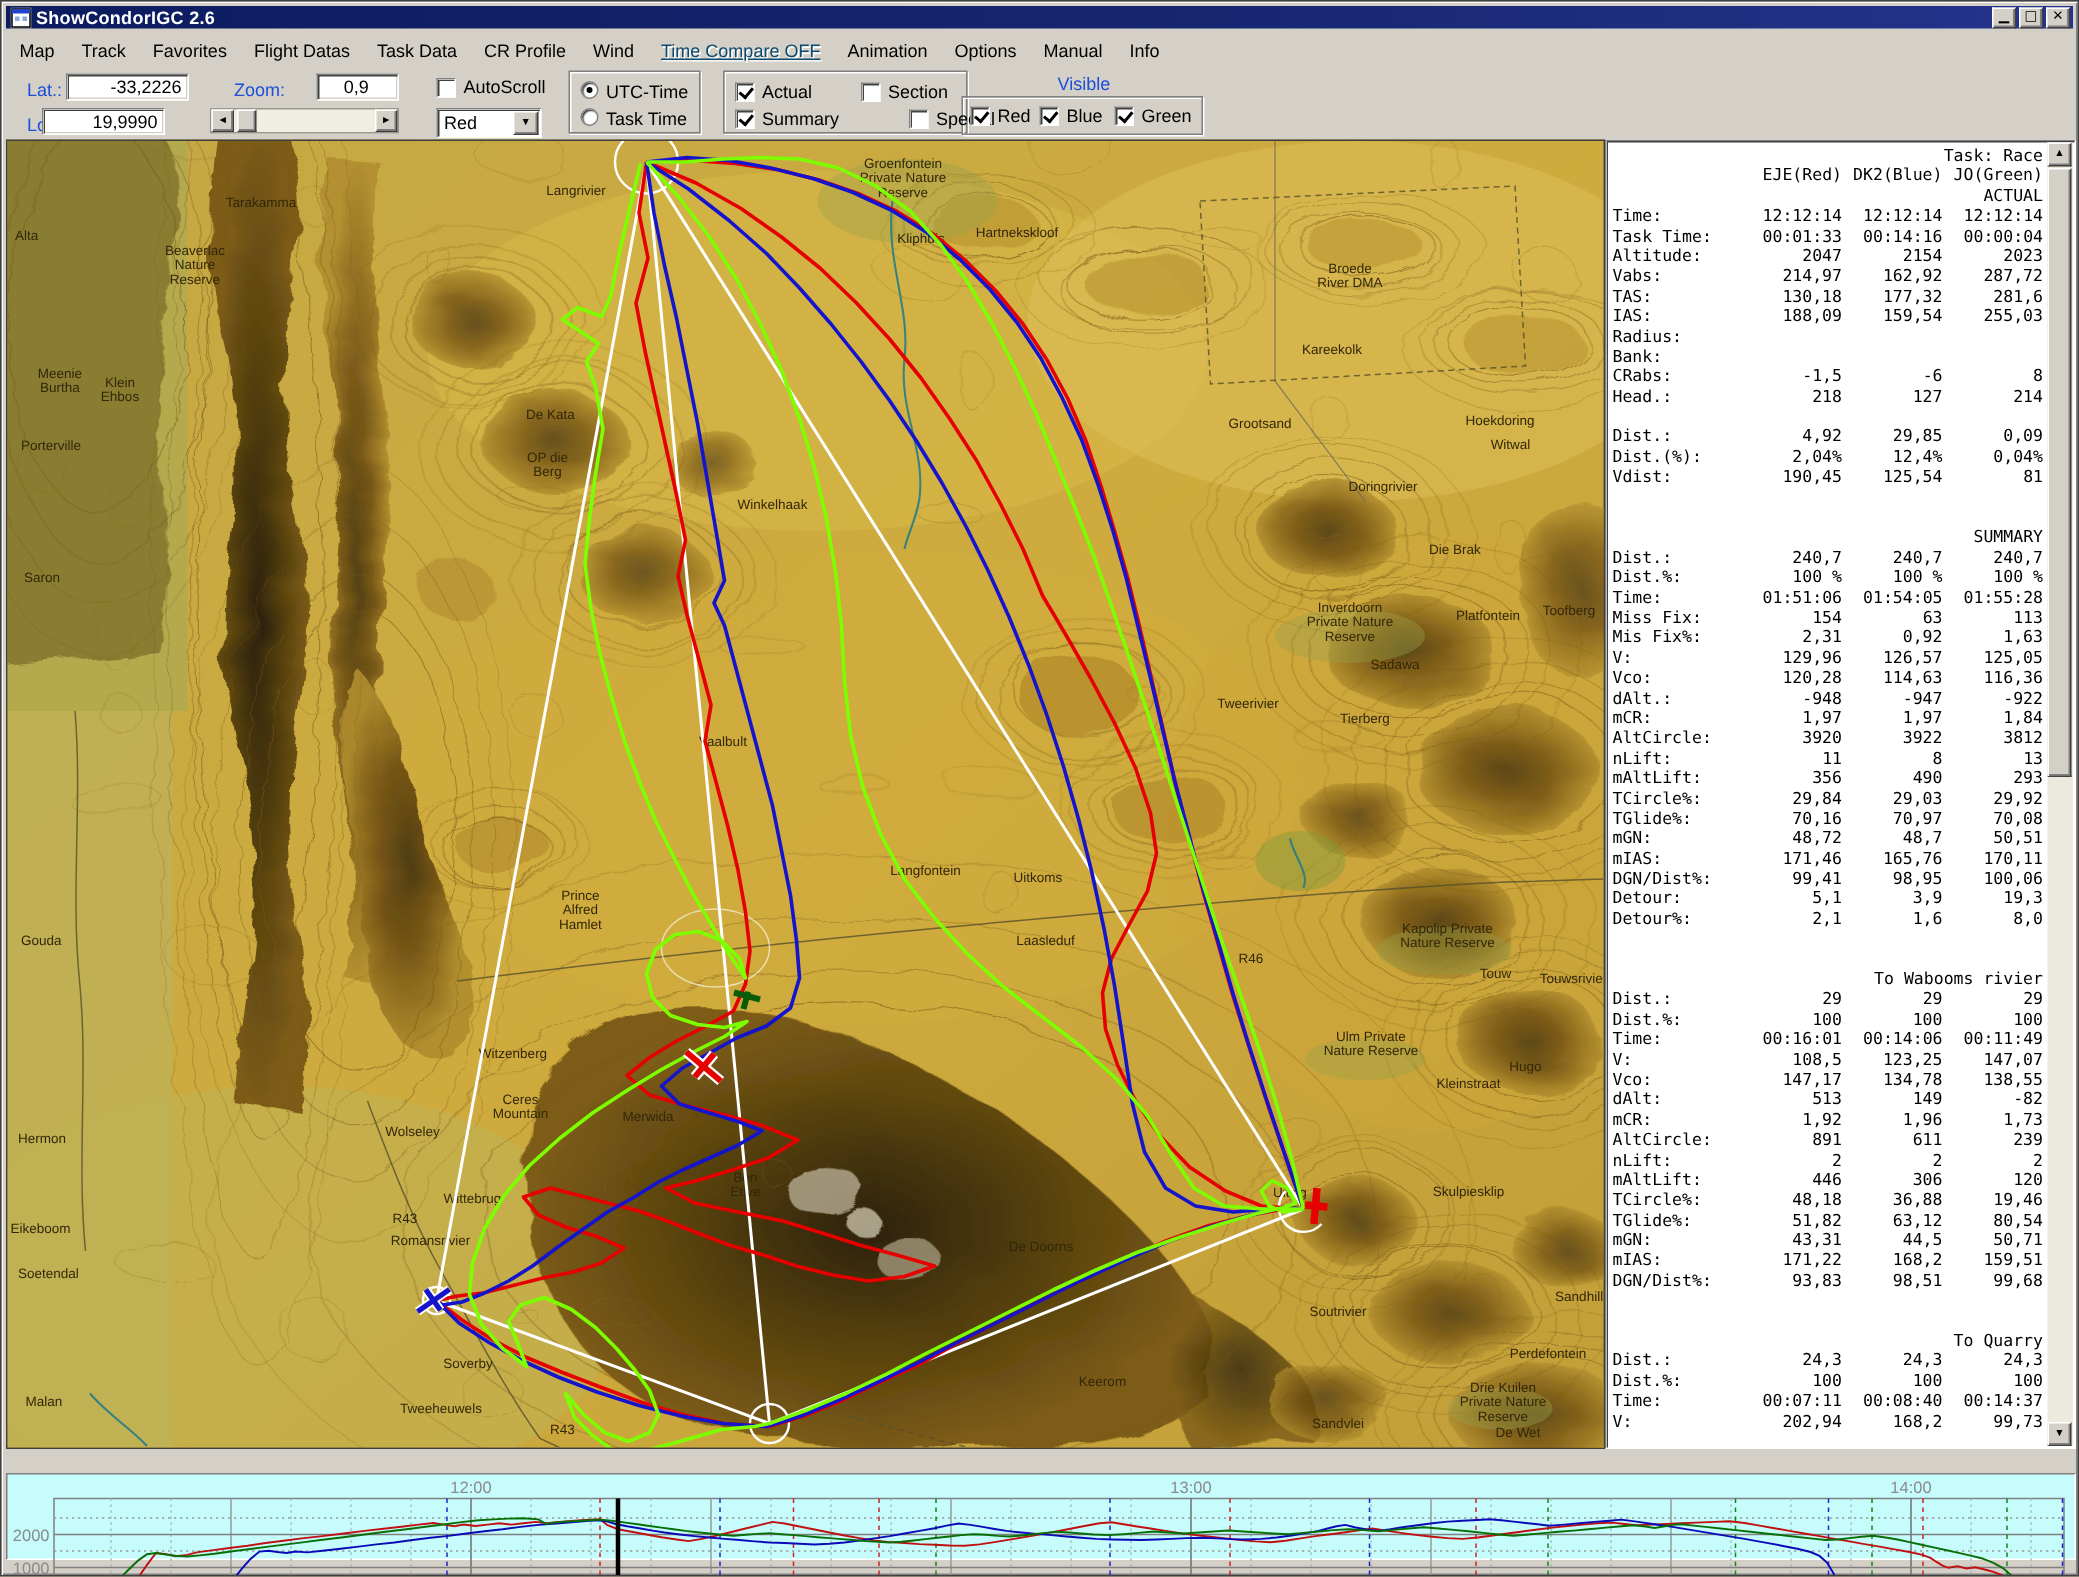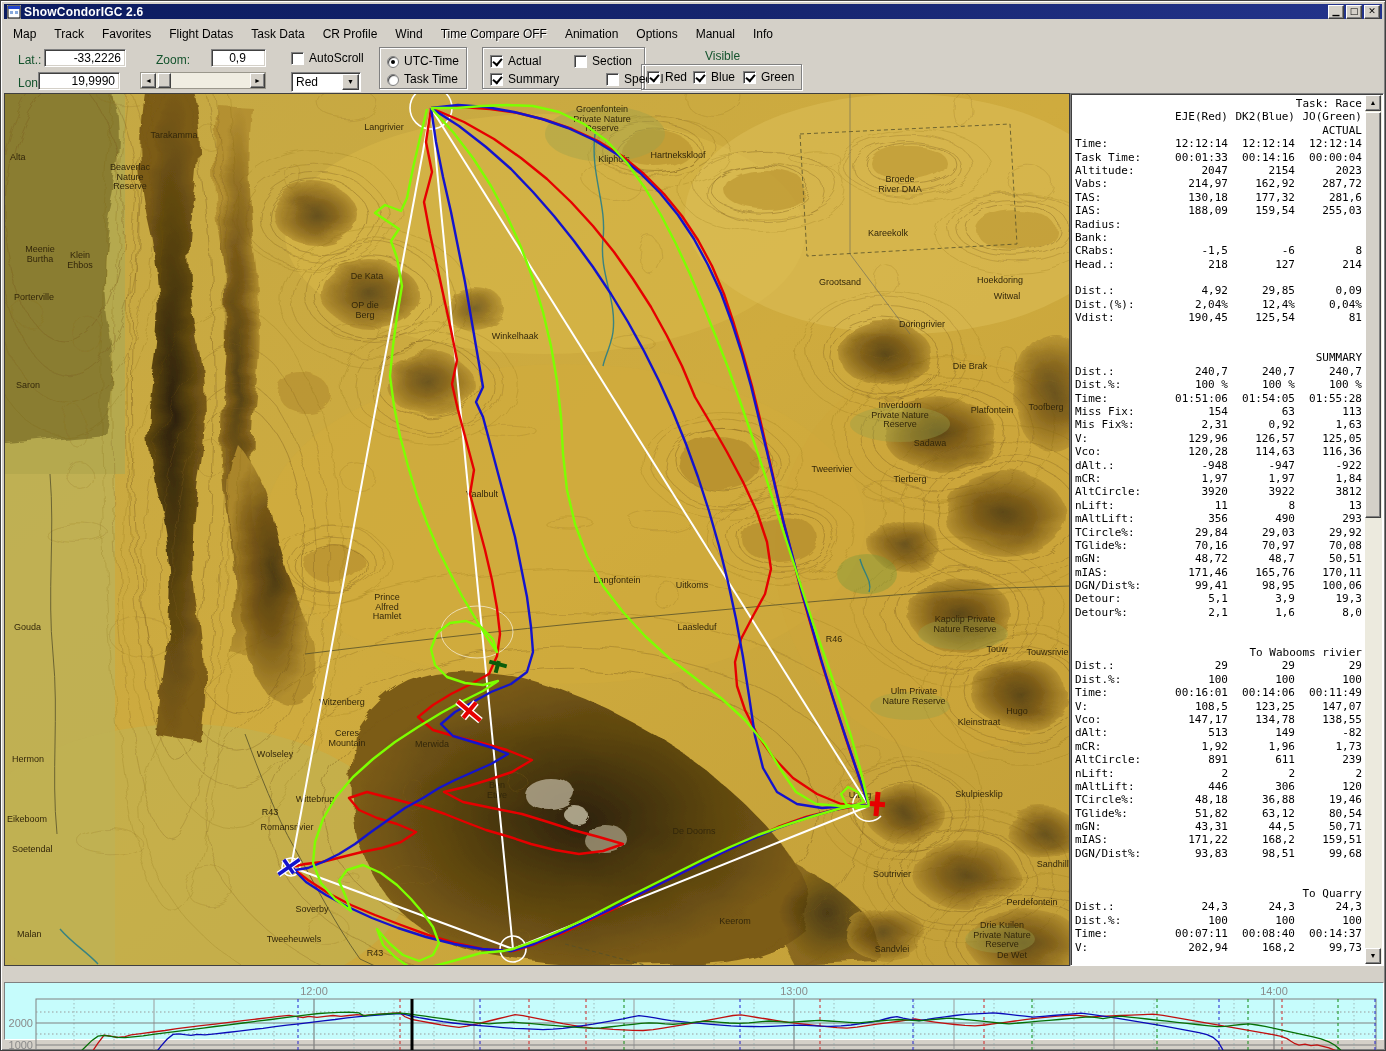--- a/index.html
+++ b/index.html
@@ -14,36 +14,36 @@
   .titlebar .ticon{width:14px;height:14px;margin:0 3px 0 1px;flex:0 0 auto;}
   .titlebar .ttext{color:#fff;font-size:12px;font-weight:bold;flex:1;letter-spacing:.2px;}
   .tbtn{width:16px;height:14px;margin-left:2px;background:#d4d0c8;border:1px solid;
     border-color:#fff #404040 #404040 #fff;box-shadow:inset -1px -1px 0 #808080;
     font-size:9px;line-height:11px;text-align:center;color:#000;font-weight:bold;
     font-family:"DejaVu Sans",sans-serif;}
   
   .menubar{position:absolute;left:3px;top:22px;right:3px;height:21px;display:flex;align-items:center;
     font-size:12px;color:#000;}
   .menubar .mi{padding:3px 9px;}
-  .menubar .mi.disabled{color:#000000;text-shadow:1px 1px 0 #fff;}
+  .menubar .mi.disabled{color:#0c4a6e;text-shadow:1px 1px 0 #fff;text-decoration:underline;}
   
   .toolbar{position:absolute;left:3px;top:43px;right:3px;height:49px;font-size:12px;}
-  .tl{position:absolute;color:#14532d;}
+  .tl{position:absolute;color:#1d4ed8;}
   .tinput{position:absolute;background:#fff;border:1px solid;border-color:#808080 #fff #fff #808080;
     box-shadow:inset 1px 1px 0 #404040,inset -1px -1px 0 #d4d0c8;
     font-size:12px;font-family:"Liberation Sans",sans-serif;padding:1px 4px 0 2px;}
   .tinput.right{text-align:right;}
   .tinput.center{text-align:center;}
   .gbox{position:absolute;border:1px solid #808080;box-shadow:inset 1px 1px 0 #fff, 1px 1px 0 #fff;}
   .chk{display:flex;align-items:center;position:absolute;}
   .chk .box{width:13px;height:13px;background:#fff;border:1px solid;border-color:#808080 #fff #fff #808080;
     box-shadow:inset 1px 1px 0 #404040;margin-right:5px;position:relative;flex:0 0 auto;}
   .chk .box.on:after{content:"";position:absolute;left:2px;top:2px;width:7px;height:4px;
     border-left:2px solid #000;border-bottom:2px solid #000;transform:rotate(-50deg);}
-  .rad{display:flex;align-items:flex-end;position:absolute;}
+  .rad{display:flex;align-items:flex-start;position:absolute;}
   .rad .dot{width:12px;height:12px;border-radius:50%;background:#fff;border:1px solid #808080;
     box-shadow:inset 1px 1px 1px #404040;margin-right:5px;position:relative;flex:0 0 auto;}
   .rad .dot.on:after{content:"";position:absolute;left:3px;top:3px;width:4px;height:4px;border-radius:50%;background:#000;}
   .hscroll{position:absolute;left:136px;top:28px;width:126px;height:17px;background:#f0ede2;
     border:1px solid #9a978c;display:flex;}
   .sbtn{width:15px;height:15px;background:#d4d0c8;border:1px solid;border-color:#fff #404040 #404040 #fff;
     box-shadow:inset -1px -1px 0 #808080;font-size:7px;text-align:center;line-height:13px;color:#000;flex:0 0 auto;}
   .hthumb{width:13px;height:15px;background:#d4d0c8;border:1px solid;border-color:#fff #404040 #404040 #fff;
     box-shadow:inset -1px -1px 0 #808080;margin-left:2px;}
   .drop{position:absolute;left:287px;top:28px;width:70px;height:20px;background:#fff;border:1px solid;
@@ -103,21 +103,21 @@
       <div class="mi">Animation</div>
       <div class="mi">Options</div>
       <div class="mi">Manual</div>
       <div class="mi">Info</div>
     </div>
 
   <div class="toolbar">
     <div class="tl" style="left:14px;top:9px">Lat.:</div>
     <div class="tinput right" style="left:40px;top:5px;width:82px;height:18px">-33,2226</div>
     <div class="tl" style="left:14px;top:32px">Lon.:</div>
-    <div class="tinput right" style="left:34px;top:28px;width:82px;height:18px">19,9990</div>
+    <div class="tinput right" style="left:24px;top:28px;width:82px;height:18px">19,9990</div>
 
     <div class="tl" style="left:152px;top:9px">Zoom:</div>
     <div class="tinput center" style="left:207px;top:5px;width:55px;height:18px">0,9</div>
 
     <div class="hscroll">
       <div class="sbtn">◄</div>
       <div class="hthumb"></div>
       <div style="flex:1"></div>
       <div class="sbtn">►</div>
     </div>

